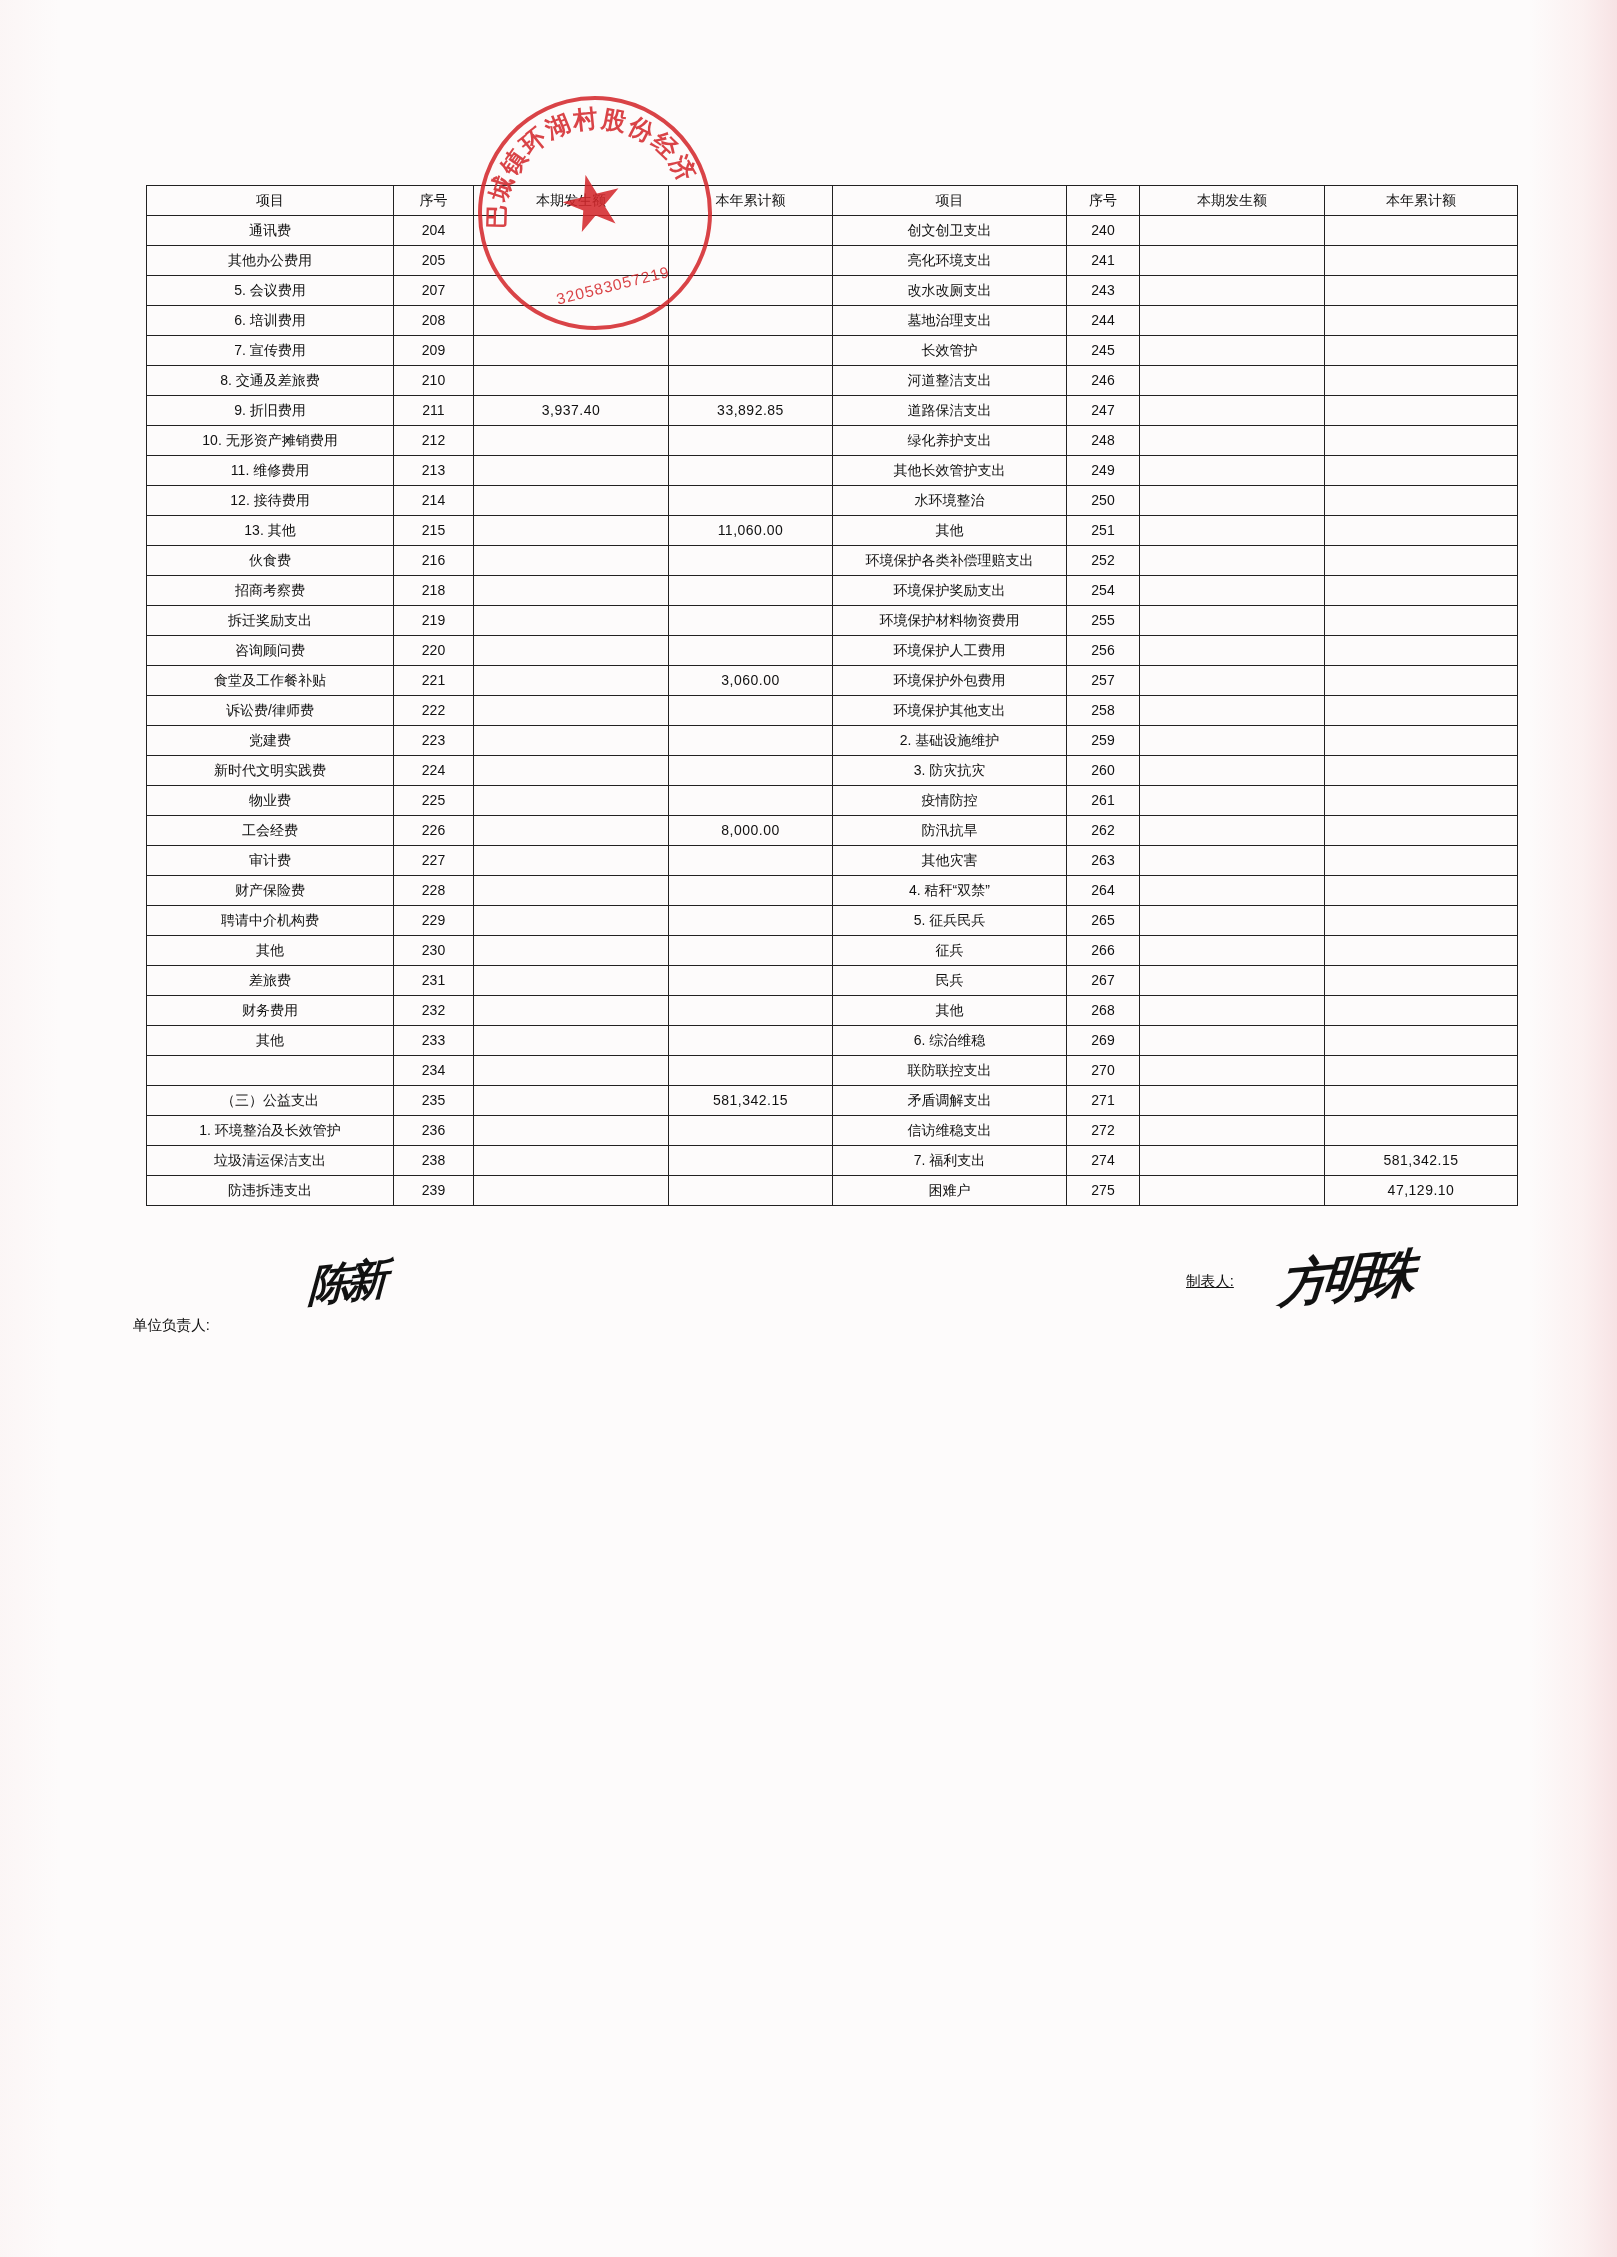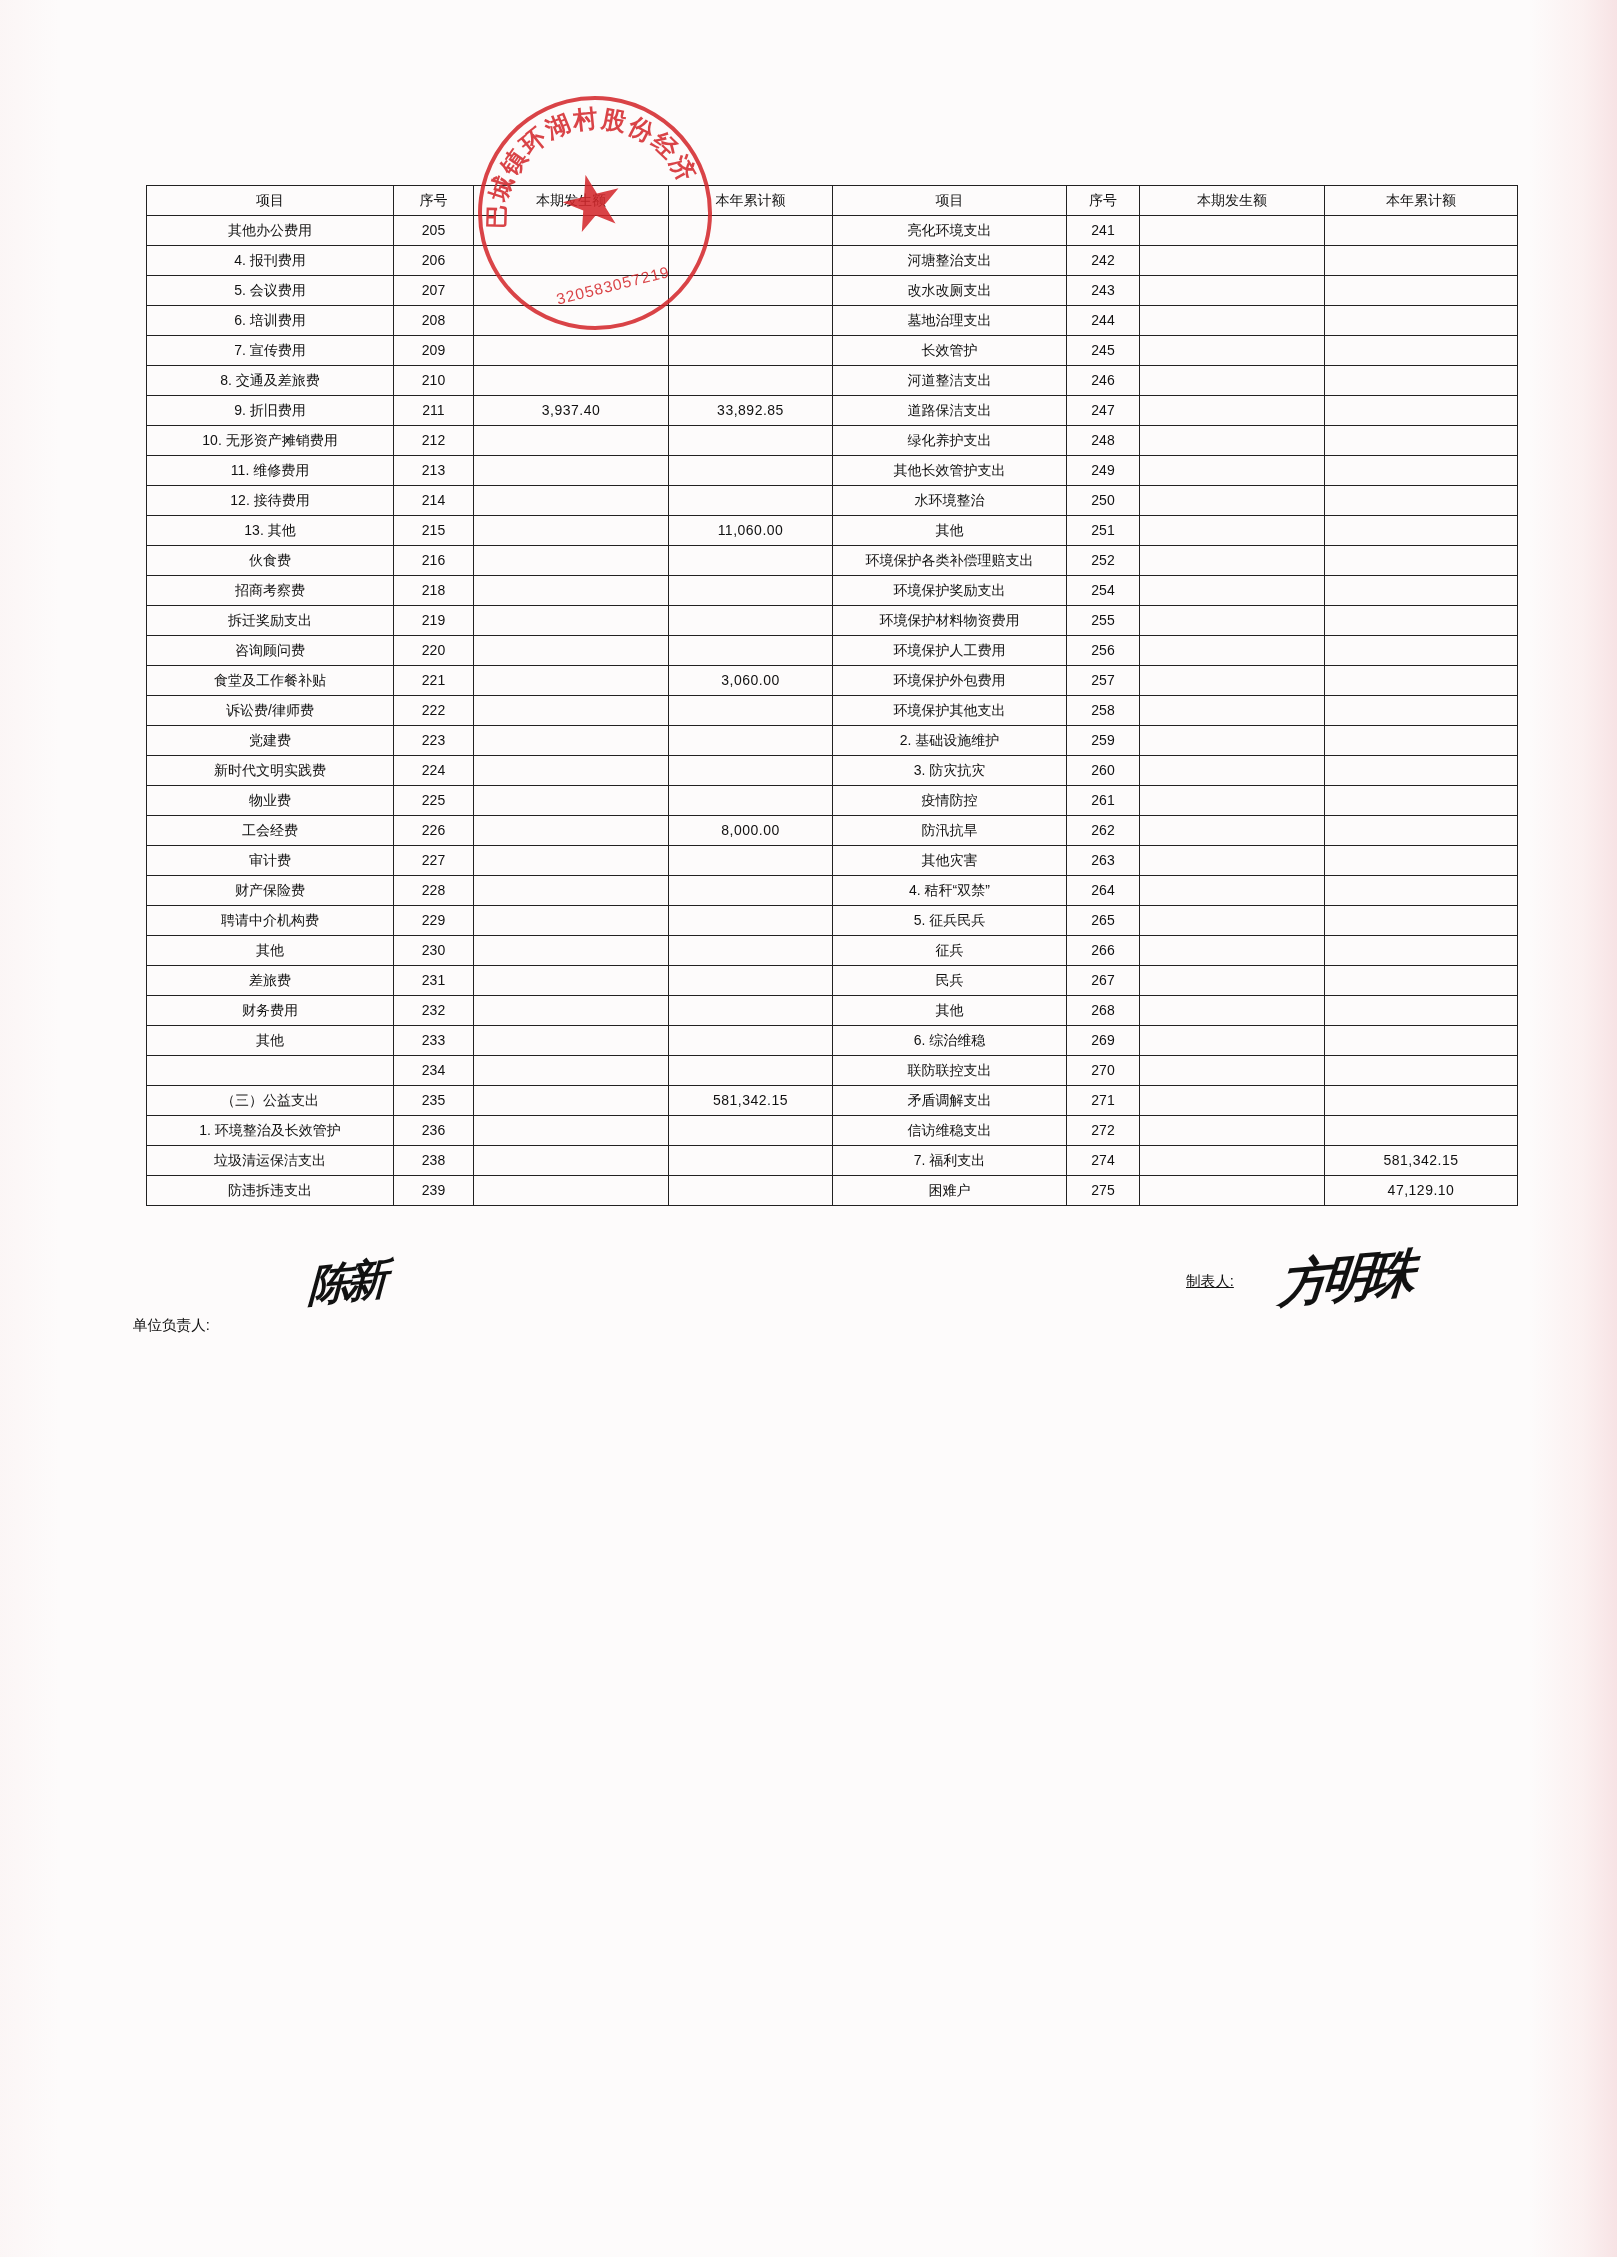--- a/index.html
+++ b/index.html
@@ -190,36 +190,36 @@
           <td>本期发生额</td>
           <td>本年累计额</td>
           <td>项目</td>
           <td>序号</td>
           <td>本期发生额</td>
           <td>本年累计额</td>
         </tr>
       </thead>
       <tbody id="table-body">
           <tr>
+            <td class="item">通讯费</td>
+            <td class="num">204</td>
+            <td class="amt"></td>
+            <td class="amt"></td>
+            <td class="item">创文创卫支出</td>
+            <td class="num">240</td>
+            <td class="amt"></td>
+            <td class="amt"></td>
+          </tr>
+          <tr>
             <td class="item">其他办公费用</td>
             <td class="num">205</td>
             <td class="amt"></td>
             <td class="amt"></td>
             <td class="item">亮化环境支出</td>
             <td class="num">241</td>
-            <td class="amt"></td>
-            <td class="amt"></td>
-          </tr>
-          <tr>
-            <td class="item">4. 报刊费用</td>
-            <td class="num">206</td>
-            <td class="amt"></td>
-            <td class="amt"></td>
-            <td class="item">河塘整治支出</td>
-            <td class="num">242</td>
             <td class="amt"></td>
             <td class="amt"></td>
           </tr>
           <tr>
             <td class="item">5. 会议费用</td>
             <td class="num">207</td>
             <td class="amt"></td>
             <td class="amt"></td>
             <td class="item">改水改厕支出</td>
             <td class="num">243</td>

